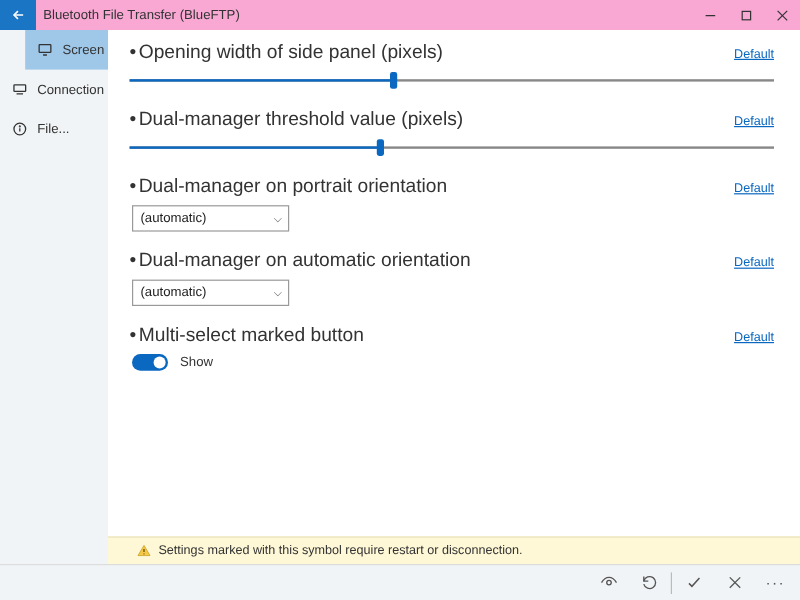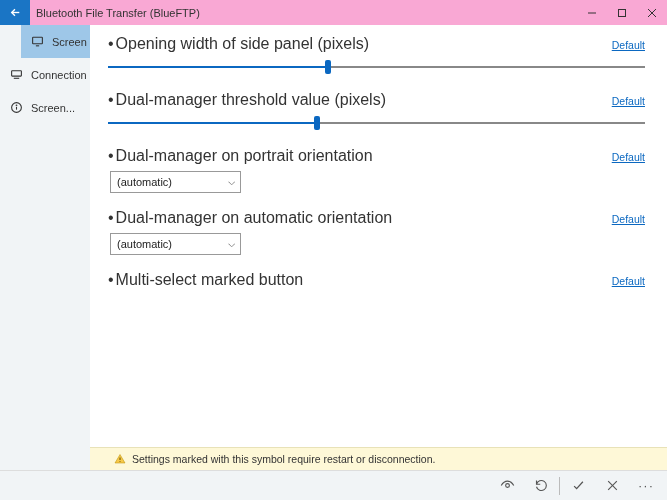--- a/index.html
+++ b/index.html
@@ -229,21 +229,21 @@
       <span>Connection</span>
     </div>
     <div class="side-item">
       <span class="side-icon">
         <svg width="13" height="13" viewBox="0 0 24 24" fill="none" stroke="#333" stroke-width="2">
             <circle cx="12" cy="12" r="9"></circle>
             <line x1="12" y1="11" x2="12" y2="16"></line>
             <circle cx="12" cy="8" r="0.6" fill="#333"></circle>
           </svg>
       </span>
-      <span>Screen...</span>
+      <span>File...</span>
     </div>
   </div>
 
   <div class="main">
     <div class="content">
 
       <div class="row">
         <div class="head">
           <span class="label"><span class="bullet">•</span><span>Opening width of side panel (pixels)</span></span>
           <span class="default-link">Default</span>
@@ -286,20 +286,26 @@
         <div class="select">
           <span>(automatic)</span>
           <span class="chev">⌵</span>
         </div>
       </div>
 
       <div class="row">
         <div class="head">
           <span class="label"><span class="bullet">•</span><span>Multi-select marked button</span></span>
           <span class="default-link">Default</span>
+        </div>
+        <div class="toggle-wrap">
+          <div class="toggle">
+            <div class="toggle-knob"></div>
+          </div>
+          <span style="font-size:11px">Show</span>
         </div>
       </div>
 
     </div>
 
     <div class="warn-bar">
       <span>
         <svg width="12" height="12" viewBox="0 0 24 24">
             <path d="M12 3 L22 20 H2 Z" fill="#f7c948" stroke="#b58a00" stroke-width="1"></path>
             <line x1="12" y1="9" x2="12" y2="14" stroke="#5a4400" stroke-width="2"></line>

